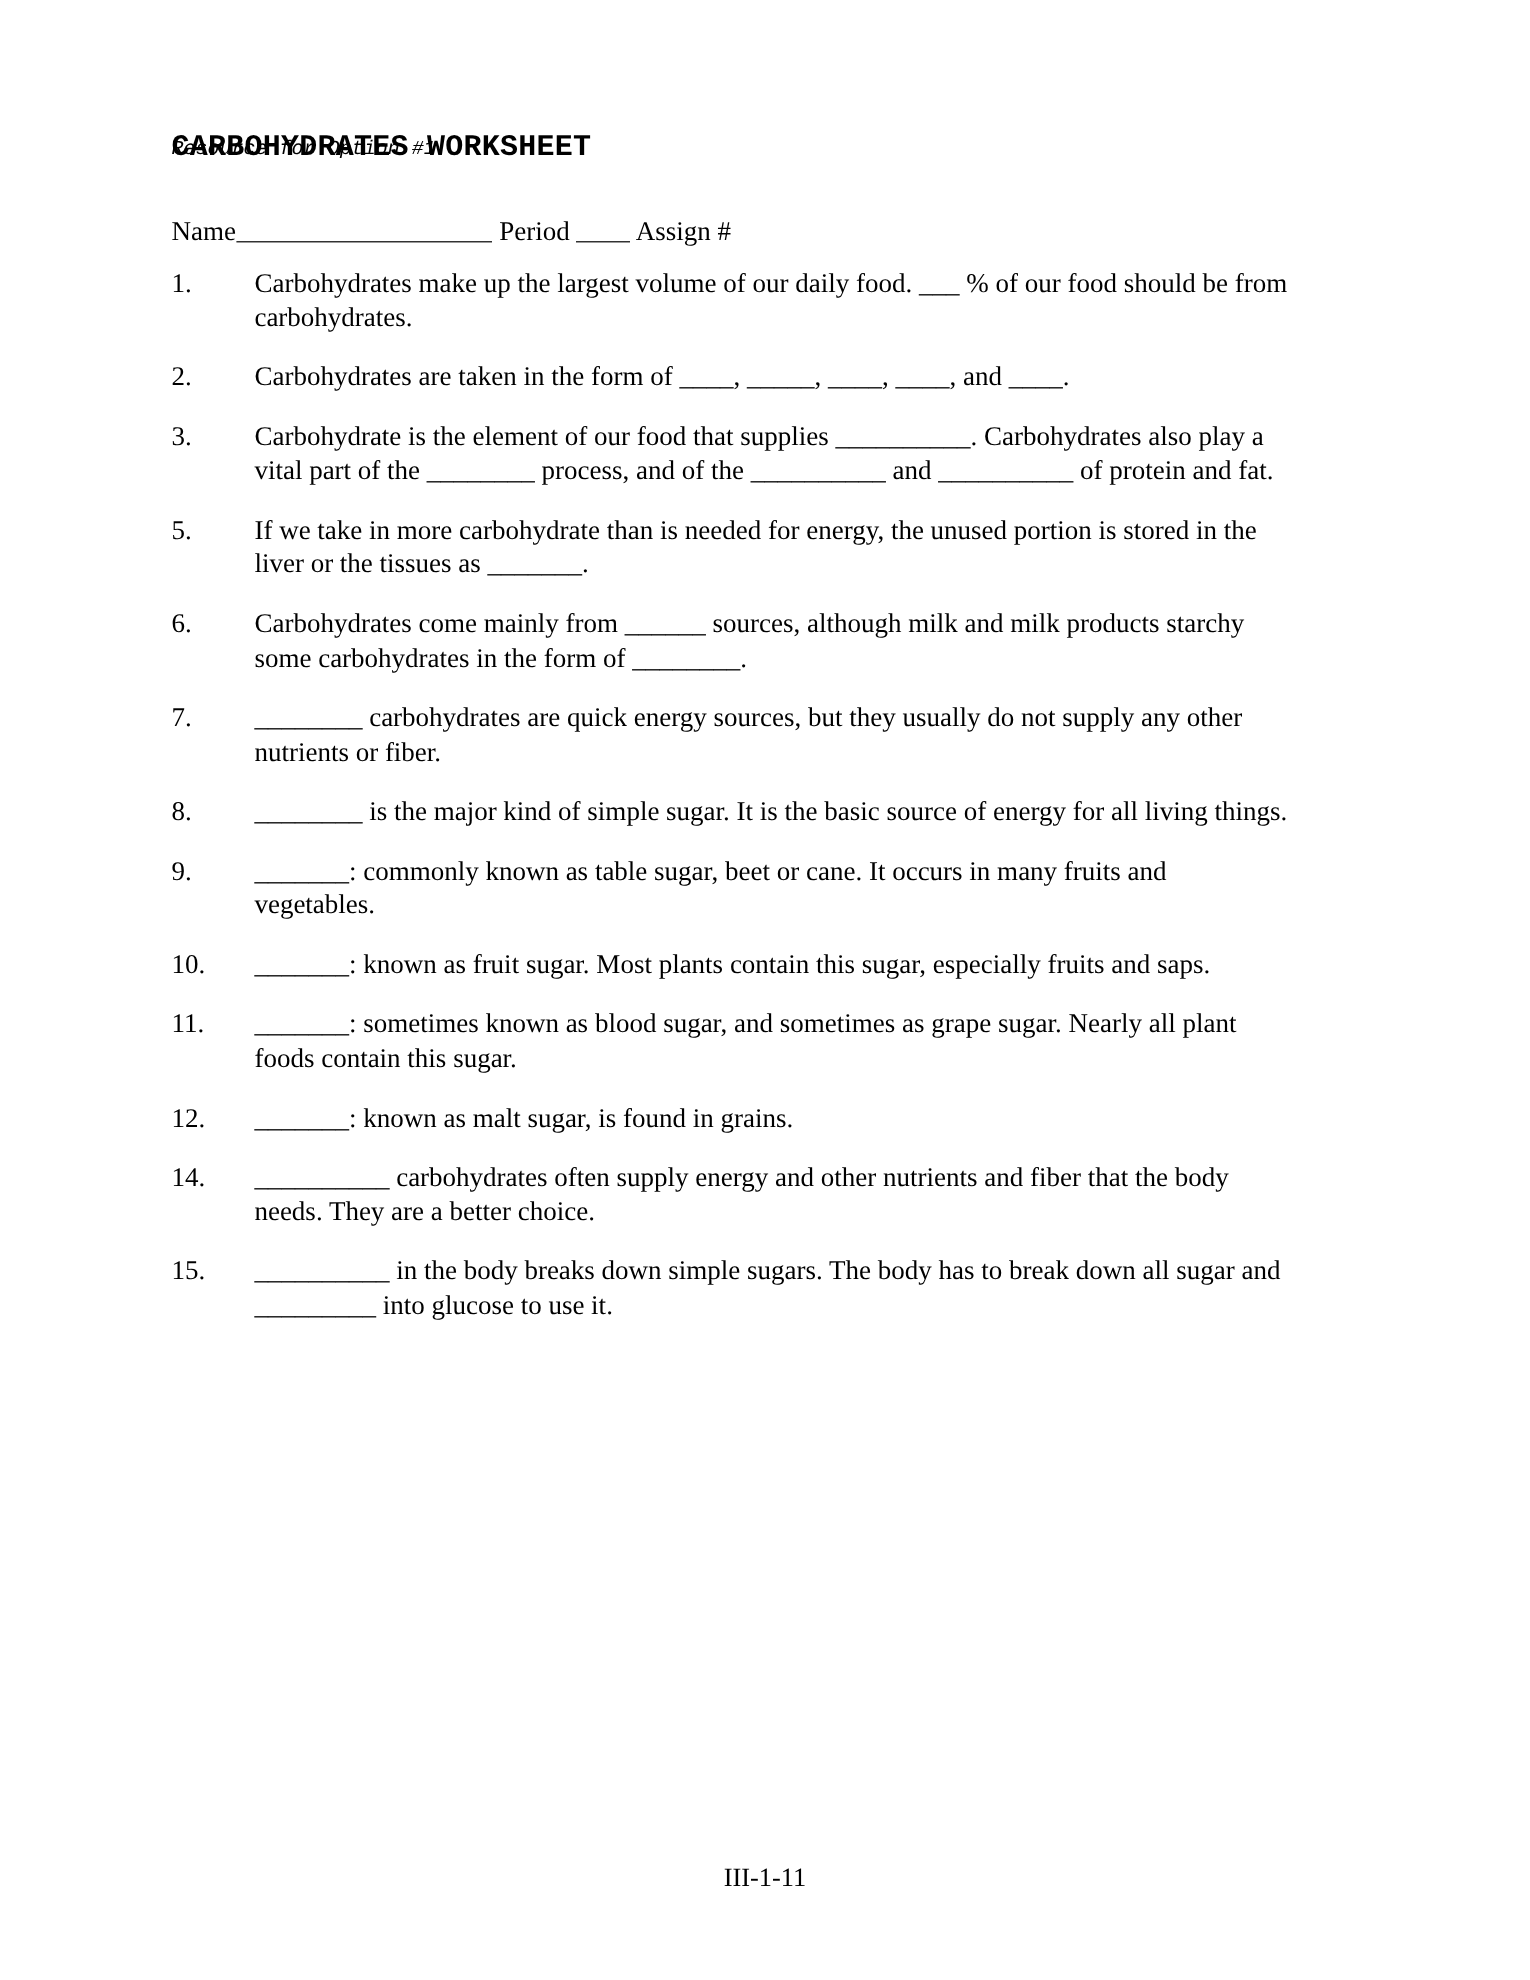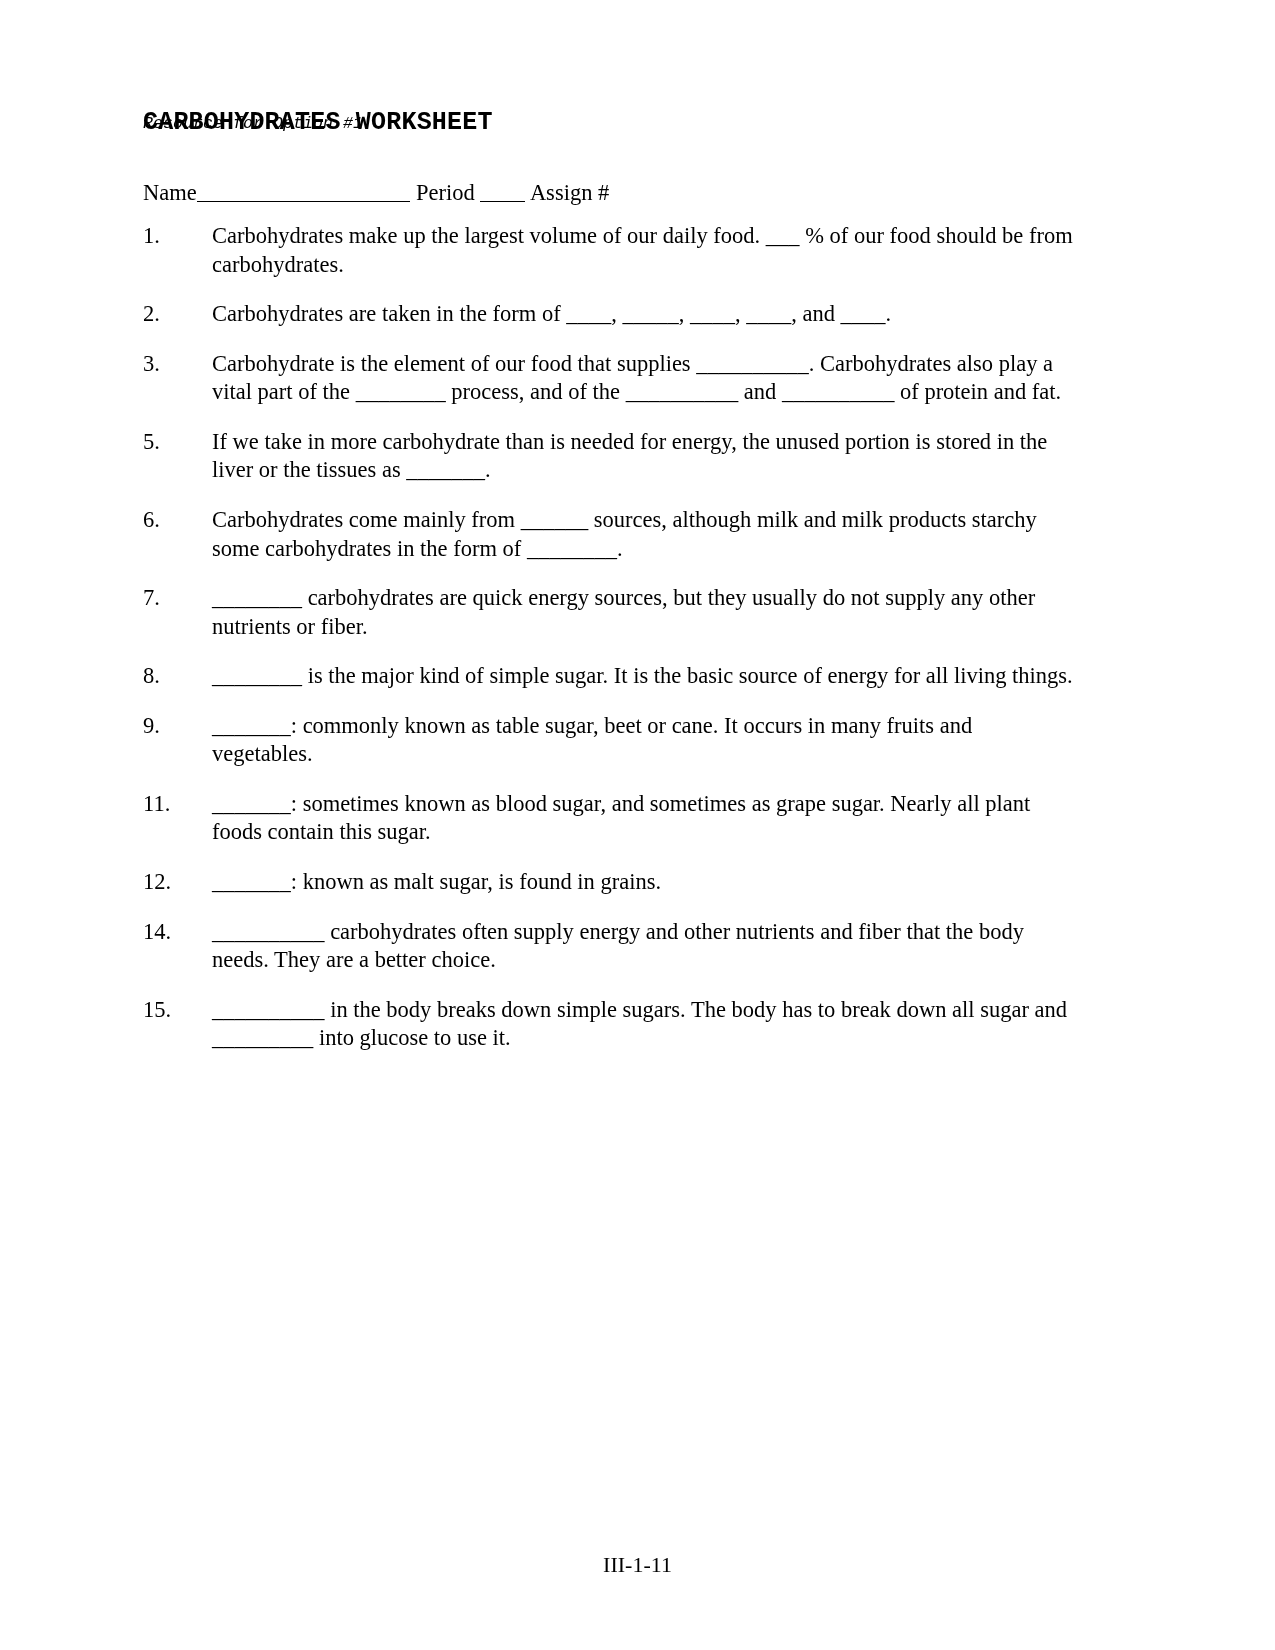--- a/index.html
+++ b/index.html
@@ -137,20 +137,24 @@
     <div class="q">
       <span class="q-num">8.</span>
       <span class="q-text">________ is the major kind of simple sugar.  It is the basic source of energy for all living things.</span>
     </div>
 
     <div class="q">
       <span class="q-num">9.</span>
       <span class="q-text">_______:  commonly known as table sugar, beet or cane.  It occurs in many fruits and vegetables.</span>
     </div>
 
+    <div class="q">
+      <span class="q-num">10.</span>
+      <span class="q-text">_______:  known as fruit sugar.  Most plants contain this sugar, especially fruits and saps.</span>
+    </div>
 
     <div class="q">
       <span class="q-num">11.</span>
       <span class="q-text">_______:  sometimes known as blood sugar, and sometimes as grape sugar.  Nearly all plant foods contain this sugar.</span>
     </div>
 
     <div class="q">
       <span class="q-num">12.</span>
       <span class="q-text">_______:  known as malt sugar, is found in grains.</span>
     </div>

